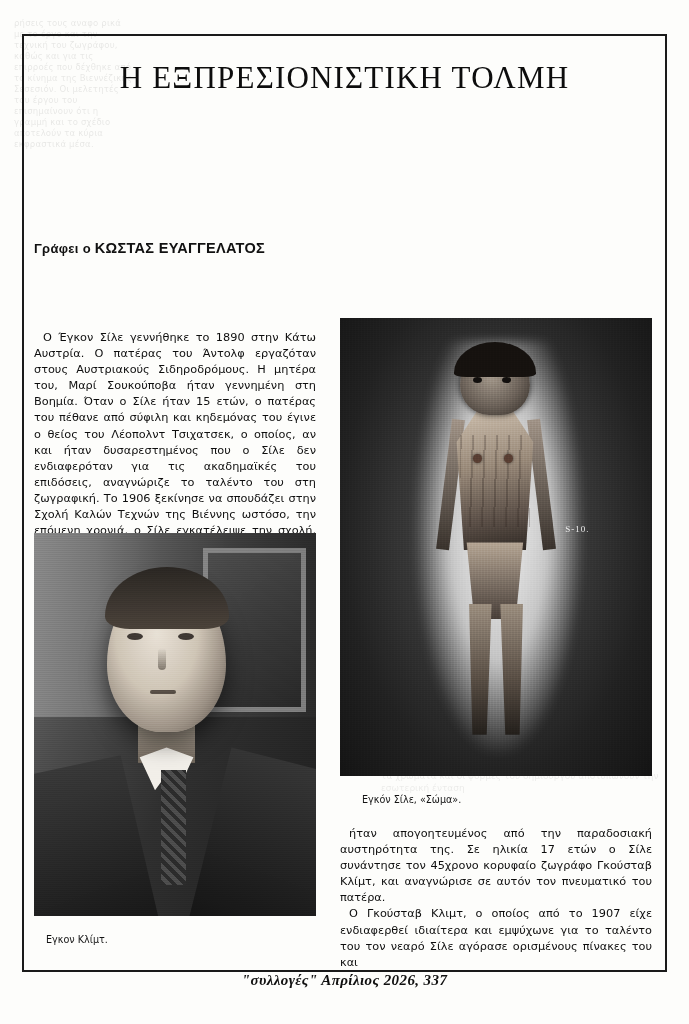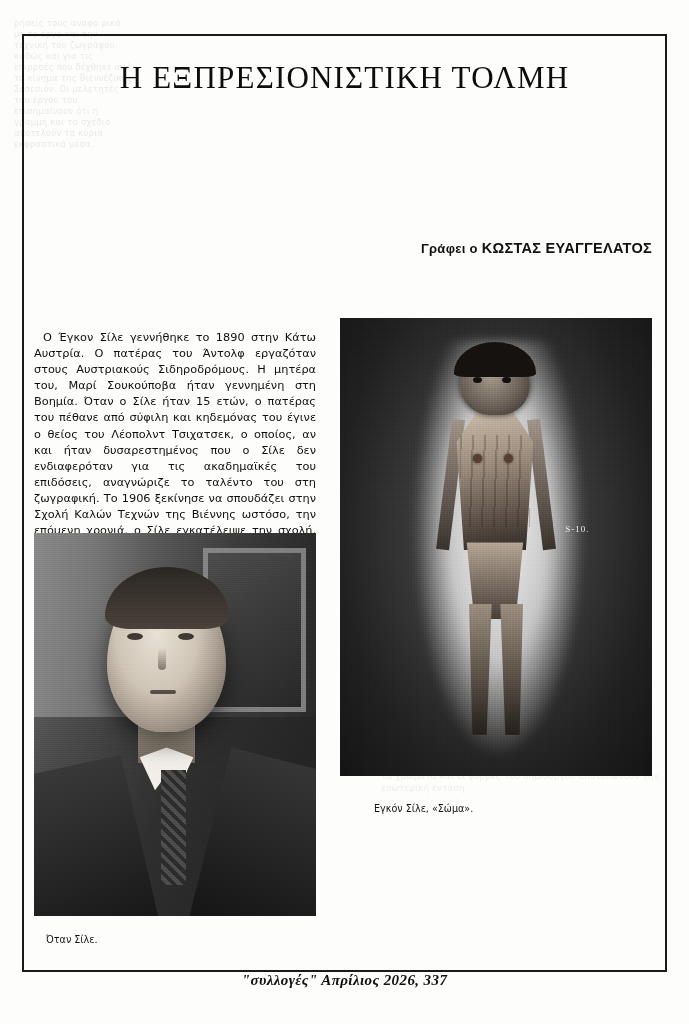--- a/index.html
+++ b/index.html
@@ -93,23 +93,23 @@
     font-size: 31px;
     line-height: 47px;
     letter-spacing: 1.2px;
     color: #0d0d0d;
     font-weight: 400;
   }
   .headline .l1, .headline .l2, .headline .l3 { display: block; }
 
   .byline {
     position: absolute;
-    left: 34px; right: 37px;
+    left: 34px; right: 20px;
     top: 240px;
-    text-align: right;
+    text-align: left;
     font-family: "Liberation Sans", sans-serif;
     font-size: 14.5px;
     font-weight: bold;
     color: #111;
     letter-spacing: .3px;
   }
   .byline .small {
     font-size: 13px;
     font-weight: bold;
   }
@@ -342,21 +342,21 @@
     mix-blend-mode: overlay;
   }
 
   
   .caption {
     position: absolute;
     font-family: "DejaVu Sans", sans-serif;
     font-size: 9.6px;
     color: #141414;
   }
-  .caption-artwork { left: 374px; top: 794px; margin-top: 9px; }
+  .caption-artwork { left: 362px; top: 794px; }
   .caption-photo   { left: 46px;  top: 934px; }
 
   
   .col-right-bottom {
     position: absolute;
     left: 340px;
     top: 826px;
     width: 312px;
   }
 
@@ -422,20 +422,22 @@
       <div class="aw-eye2"></div>
     </div>
     <div class="aw-sig">S-10.</div>
     <div class="aw-grain"></div>
   </div>
 
   <div class="caption caption-artwork">Εγκόν Σίλε, «Σώμα».</div>
 
   <div class="col-right-bottom">
     <div class="body-text">
+      <p>ήταν απογοητευμένος από την παραδοσιακή αυστηρότητα της. Σε ηλικία 17 ετών ο Σίλε συνάντησε τον 45χρονο κορυφαίο ζωγράφο Γκούσταβ Κλίμτ, και αναγνώρισε σε αυτόν τον πνευματικό του πατέρα.</p>
+      <p>Ο Γκούσταβ Κλιμτ, ο οποίος από το 1907 είχε ενδιαφερθεί ιδιαίτερα και εμψύχωνε για το ταλέντο του τον νεαρό Σίλε αγόρασε ορισμένους πίνακες του και</p>
     </div>
   </div>
 
   <div class="photo-portrait">
     <div class="pp-inner">
       <div class="pp-bg"></div>
       <div class="pp-wall"></div>
       <div class="pp-frame"></div>
       <div class="pp-jacket-l"></div>
       <div class="pp-jacket-r"></div>
@@ -445,17 +447,17 @@
       <div class="pp-head"></div>
       <div class="pp-hair"></div>
       <div class="pp-eye-l"></div>
       <div class="pp-eye-r"></div>
       <div class="pp-nose"></div>
       <div class="pp-mouth"></div>
       <div class="pp-grain"></div>
     </div>
   </div>
 
-  <div class="caption caption-photo">Όταν Σίλε.</div>
+  <div class="caption caption-photo">Εγκον Κλίμτ.</div>
 
   <div class="footer">"συλλογές" Απρίλιος 2026, 337</div>
 
 </div>
 
 </body></html>

